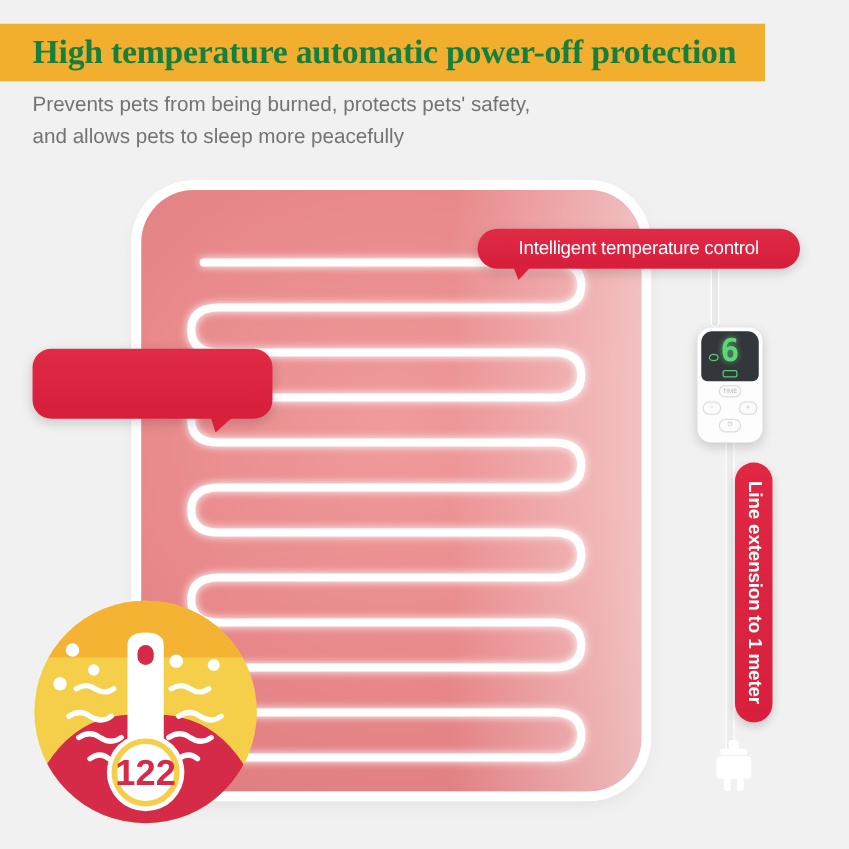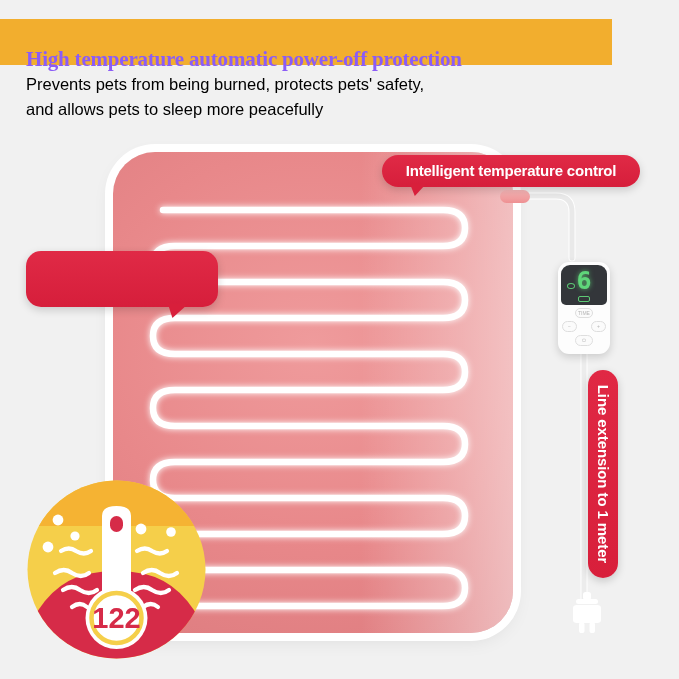--- a/index.html
+++ b/index.html
@@ -11,36 +11,36 @@
     overflow:hidden;
   }
 
   
   #header-band {
     position:absolute; left:0; top:19px;
     width:612px; height:46px;
     background:#f2ae2e;
   }
   #header-title {
-    position:absolute; left:26px; top:40px;
+    position:absolute; left:26px; top:22px;
     width:600px; height:38px;
     font-family:"Liberation Serif", serif;
     font-weight:700;
-    font-size:21px;
+    font-size:27px;
     letter-spacing:-0.2px;
-    color:#8b5cf6;
+    color:#15803d;
     white-space:nowrap;
     line-height:38px;
   }
   #header-subtitle {
     position:absolute; left:26px; top:72px;
     width:520px;
     font-size:16.5px;
     line-height:25px;
-    color:#000000;
+    color:#737373;
     white-space:pre-line;
   }
 
   
   #pad-wrap {
     position:absolute; left:105px; top:145px;
     width:416px; height:496px;
   }
   #pad {
     position:absolute; left:8px; top:7px;
@@ -145,23 +145,24 @@
   }
 
   
   #plug { position:absolute; left:563px; top:592px; width:48px; height:44px; }
 
   
   .callout {
     position:absolute;
     background:linear-gradient(180deg,#e02a46,#d61e3b);
     color:#fff;
-    font-weight:700;
+    font-weight:400;
     border-radius:17px;
     box-shadow:0 3px 9px rgba(0,0,0,0.17);
+    margin-top:28px;
   }
   #callout-temp {
     left:382px; top:155px;
     width:258px; height:32px;
     border-radius:16px;
     font-size:15px; line-height:32px;
     text-align:center;
     letter-spacing:-0.2px;
   }
   #callout-temp .tail {

